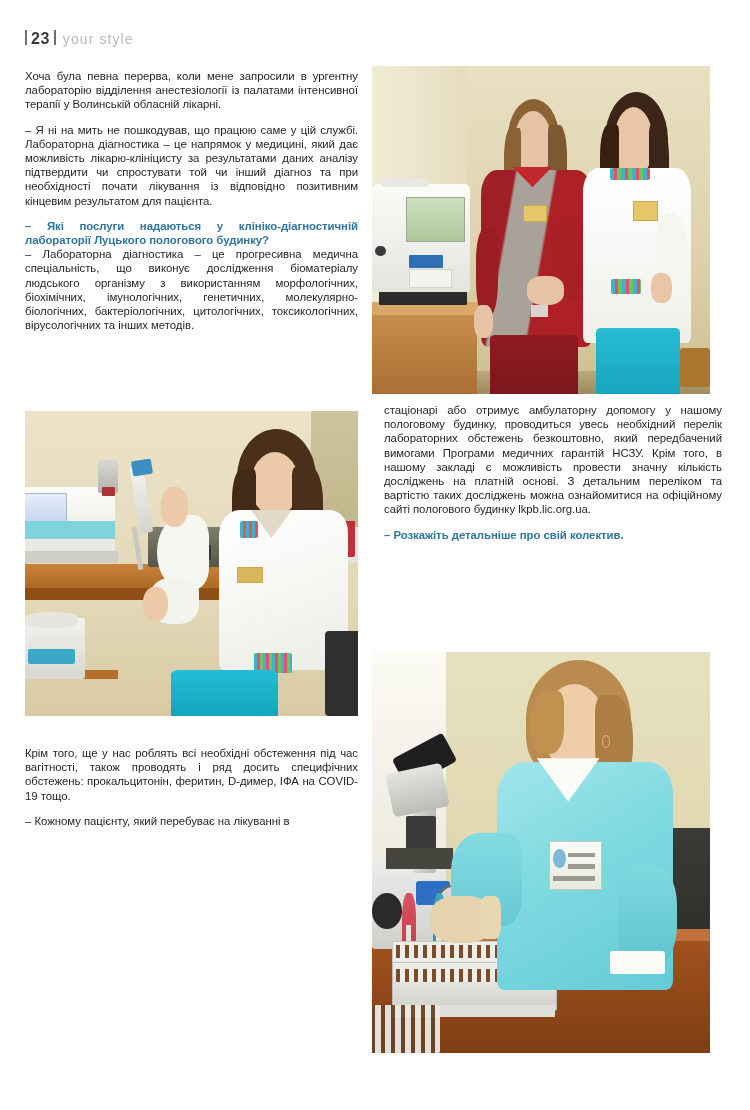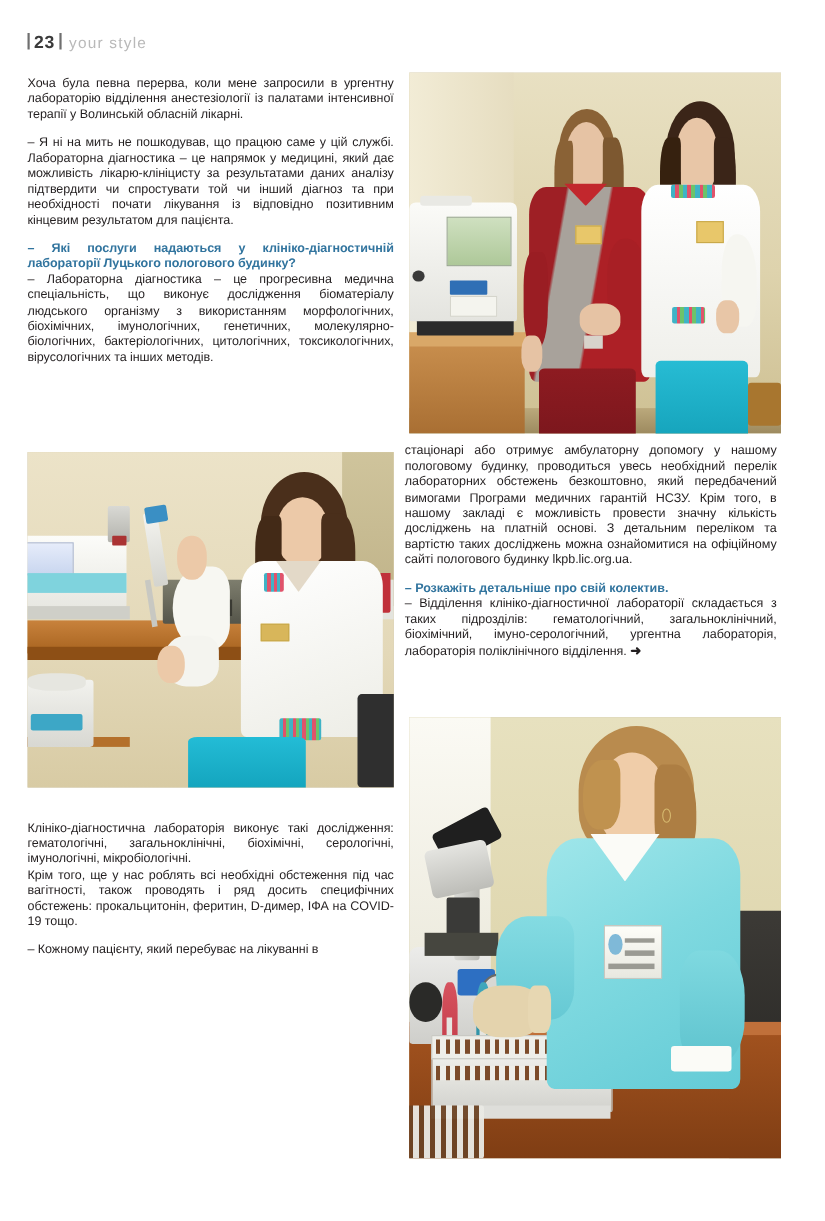--- a/index.html
+++ b/index.html
@@ -26,21 +26,21 @@
   .folio .num{
     font-size:16px;font-weight:bold;color:#3b3b3b;letter-spacing:0.5px;
   }
   .folio .style{
     font-size:14px;color:#b9b9b9;letter-spacing:1.1px;font-weight:normal;
   }
 
   
   .col{position:absolute;}
   .col-l{left:25px;width:333px;}
-  .col-r{left:368px;width:338px;}
+  .col-r{left:384px;width:338px;}
 
   p.body{
     margin:0 0 0 0;
     font-size:11.4px;
     line-height:14.2px;
     color:#231f20;
     text-align:justify;
     text-justify:inter-word;
     letter-spacing:-0.05px;
   }
@@ -242,31 +242,29 @@
 
       <div style="position:absolute;left:33%;top:18%;width:4%;height:22%;background:linear-gradient(180deg,#f4f4f0,#d4d4ce);border-radius:2px;transform:rotate(-9deg);"></div>
       <div style="position:absolute;left:33%;top:38%;width:1.6%;height:14%;background:#c8c8c2;transform:rotate(-9deg);"></div>
       <div style="position:absolute;left:32%;top:16%;width:6%;height:5%;background:#3a8fc4;border-radius:2px;transform:rotate(-9deg);"></div>
 
       <div style="position:absolute;right:-2%;bottom:0;width:12%;height:28%;background:#2f2f2f;border-radius:4px;"></div>
     </div>
   </div>
 
   <div class="col col-l" style="top:746px;">
-    <p class="body">Клініко-діагностична лабораторія виконує такі дослідження: гематологічні, загальноклінічні, біохімічні, серологічні, імунологічні, мікробіологічні.</p>
     <p class="body">Крім того, ще у нас роблять всі необхідні обстеження під час вагітності, також проводять і ряд досить специфічних обстежень: прокальцитонін, феритин, D-димер, ІФА на COVID-19 тощо.</p>
     <div class="gap"></div>
     <p class="body">– Кожному пацієнту, який перебуває на лікуванні в</p>
   </div>
 
   <div class="col col-r" style="top:403px;">
     <p class="body">стаціонарі або отримує амбулаторну допомогу у нашому пологовому будинку, проводиться увесь необхідний перелік лабораторних обстежень безкоштовно, який передбачений вимогами Програми медичних гарантій НСЗУ. Крім того, в нашому закладі є можливість провести значну кількість досліджень на платній основі. З детальним переліком та вартістю таких досліджень можна ознайомитися на офіційному сайті пологового будинку lkpb.lic.org.ua.</p>
     <div class="gap"></div>
     <p class="q">– Розкажіть детальніше про свій колектив.</p>
-    <p class="body"><span>– Відділення клініко-діагностичної лабораторії складається з таких підрозділів: гематологічний, загальноклінічний, біохімічний, імуно-серологічний, ургентна лабораторія, лабораторія поліклінічного відділення.</span> <span class="arrow">➜</span></p>
   </div>
 
   <div class="photo" id="photo3" style="left:372px;top:652px;width:338px;height:401px;">
     <div class="ph-inner">
       <div class="wall"></div>
       <div class="window"></div>
 
       <div style="position:absolute;right:-2%;top:44%;width:16%;height:56%;background:linear-gradient(180deg,#3c3a36,#23221f);border-radius:6px 0 0 0;"></div>
 
       <div class="desk" style="left:-2%;top:70%;width:104%;height:32%;background:linear-gradient(180deg,#a3531f,#7d3c13);"></div>

